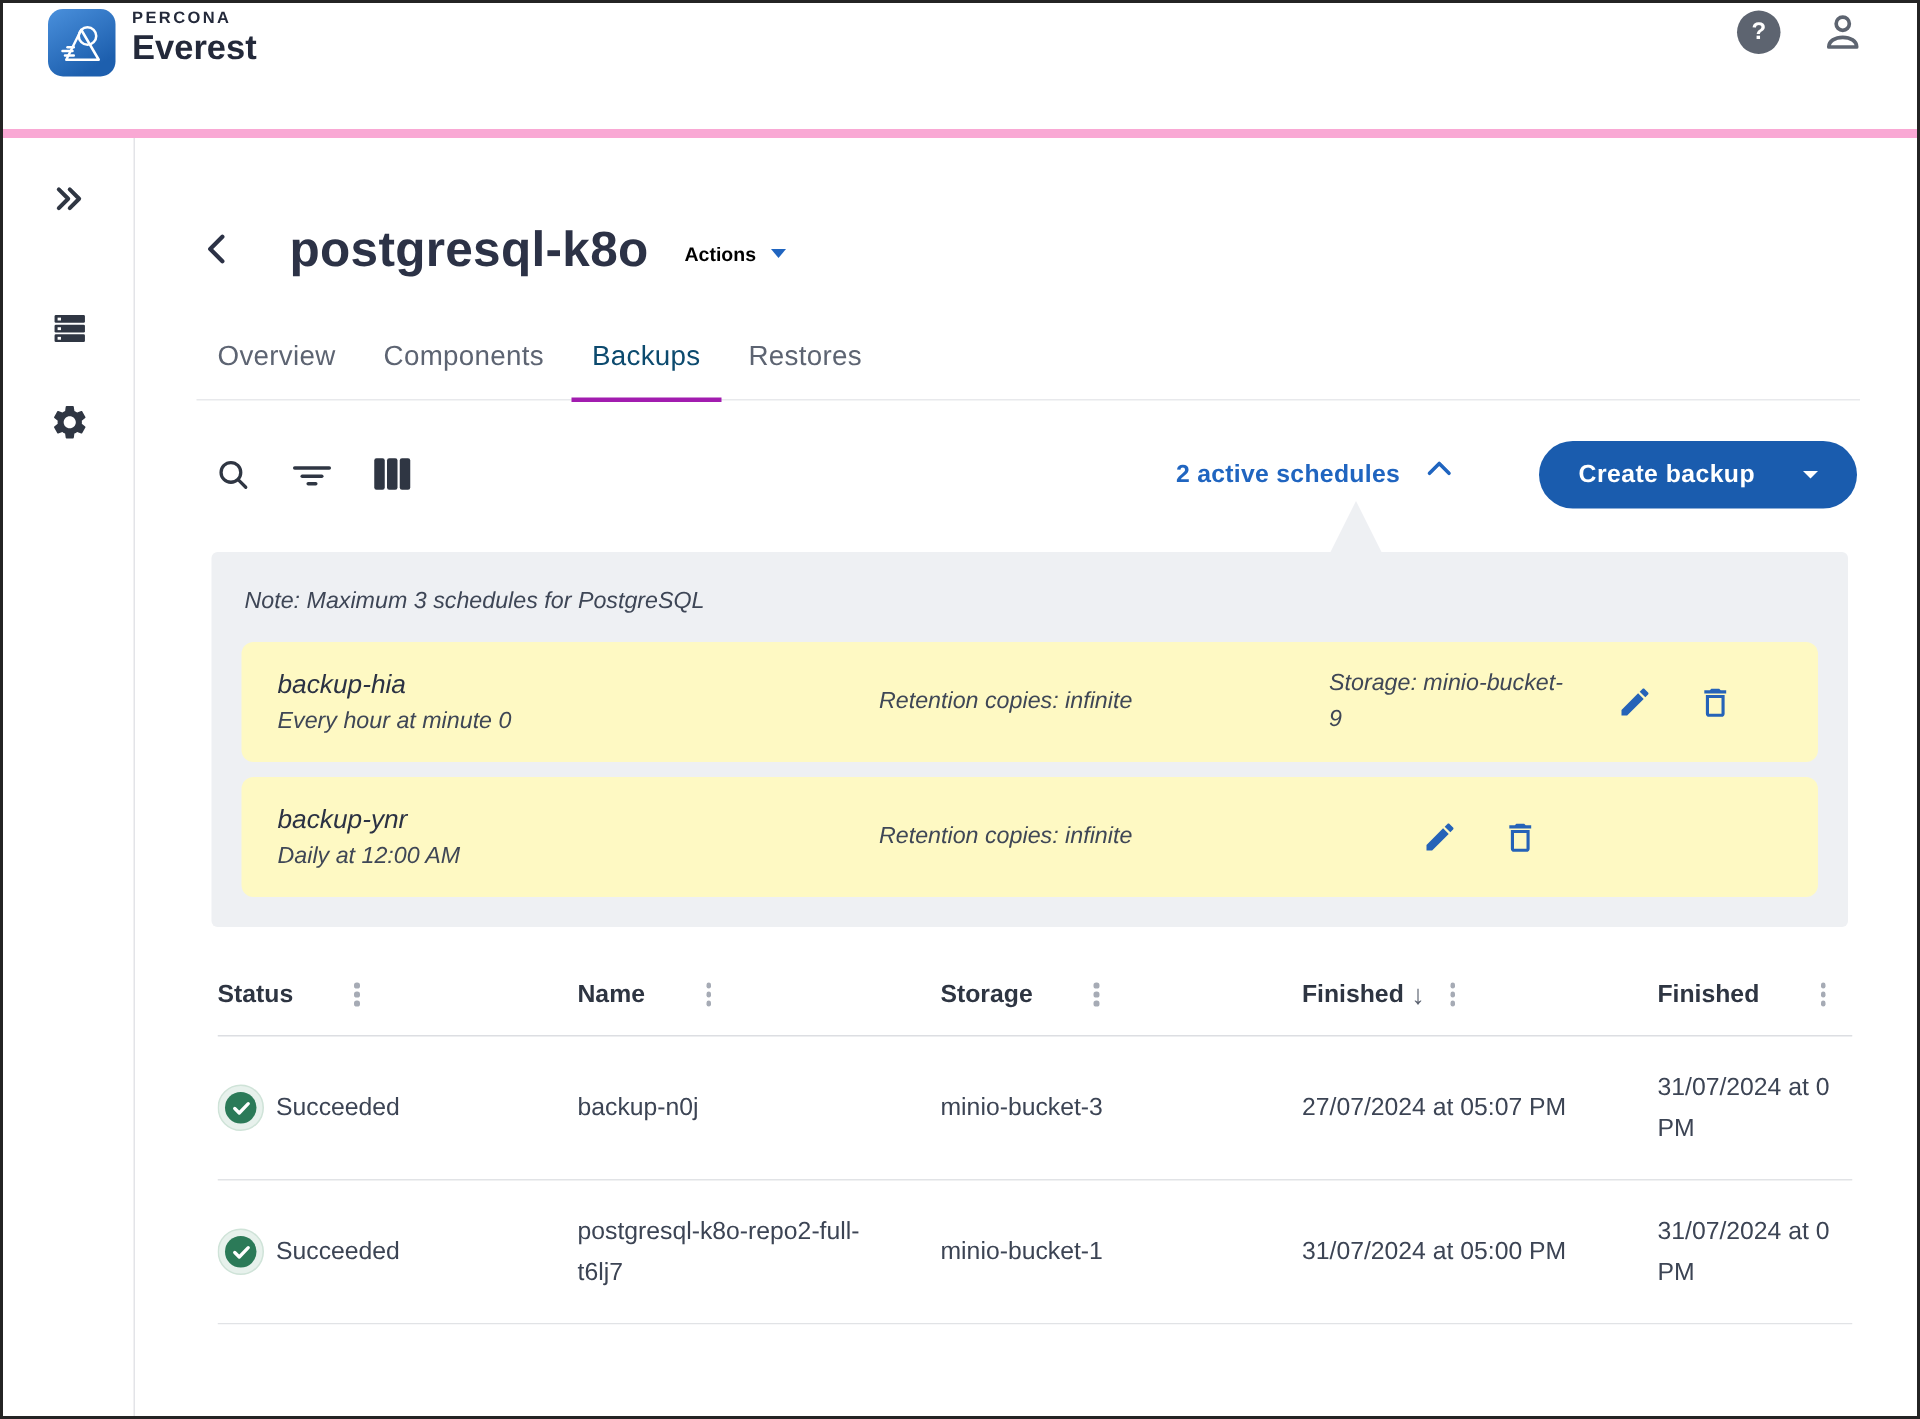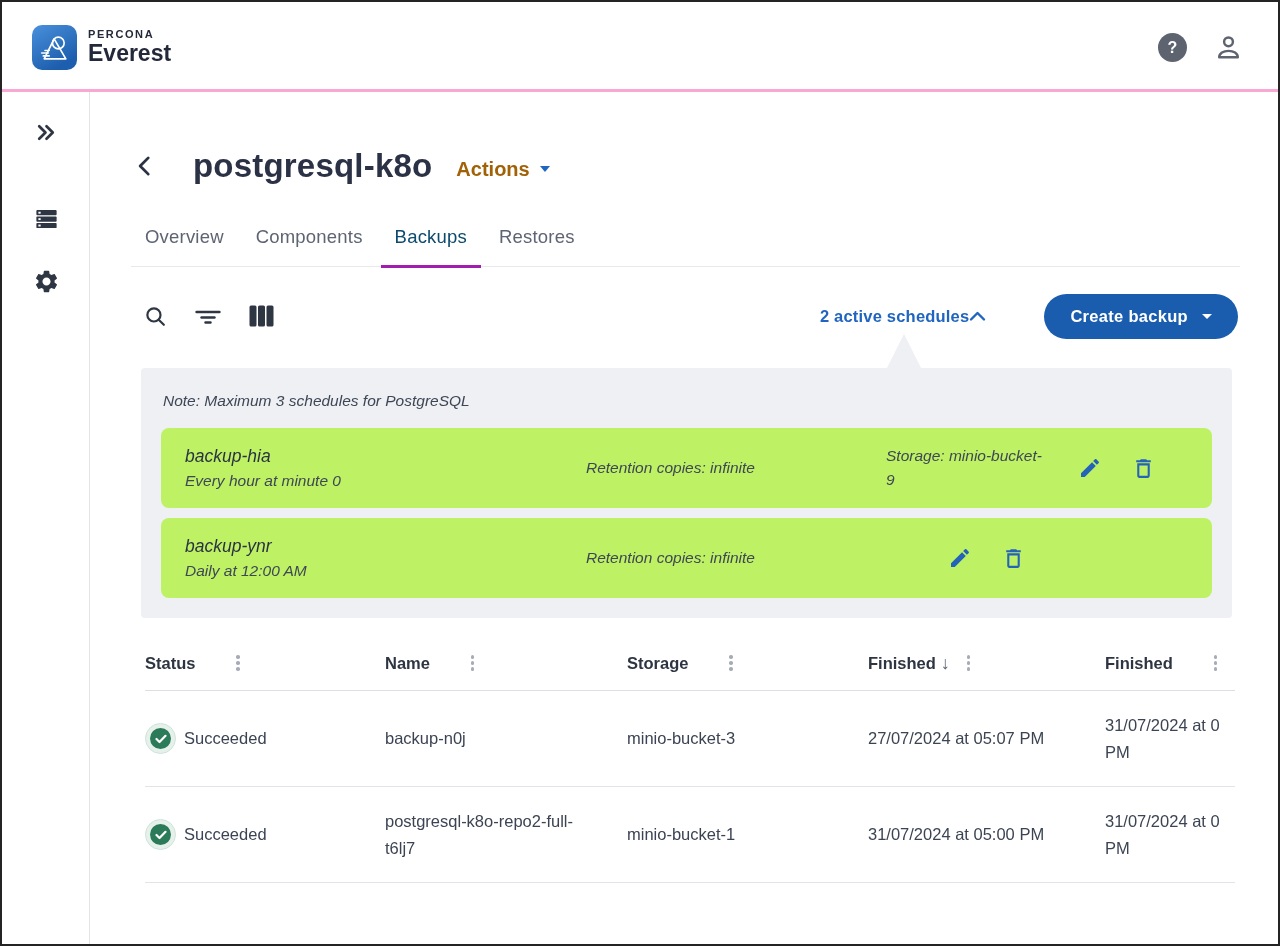--- a/index.html
+++ b/index.html
@@ -9,22 +9,22 @@
     background:#ffffff;
     border:2px solid #242424;
     overflow:hidden;
     color:#3c4454;
   }
   .app { width:1276px; height:942px; display:flex; flex-direction:column; background:#fff; }
 
   
   .topbar {
     height:90px; flex:0 0 90px;
-    border-bottom:3px solid #f9a8d4;
-    display:flex; align-items:center;
+    border-bottom:6px solid #f9a8d4;
+    display:flex; align-items:flex-start;
     padding:4px 34px 0 30px;
   }
   .logo-badge {
     width:45px; height:45px; border-radius:10px;
     background:linear-gradient(150deg,#4a90dc 0%,#1d5fae 80%);
     display:flex; align-items:center; justify-content:center;
     flex:0 0 auto;
   }
   .brand-text { margin-left:11px; display:flex; flex-direction:column; }
   .brand-top { font-size:11px; font-weight:700; letter-spacing:1.6px; color:#23293a; }
@@ -47,57 +47,57 @@
   .side-icon.dbs { top:113px; }
   .side-icon.gear { top:176px; }
 
   .main { flex:1; position:relative; overflow:hidden; padding:0 38px 0 41px; }
 
   
   .title-row { margin-top:48px; display:flex; align-items:center; height:52px; }
   .back-btn { width:28px; height:28px; display:flex; align-items:center; justify-content:center; cursor:pointer; }
   .page-title { font-size:33px; font-weight:700; color:#2c3246; margin-left:34px; letter-spacing:0.2px; }
   .actions-link { margin-left:24px; display:flex; align-items:center; gap:10px; cursor:pointer; margin-top:6px; }
-  .actions-label { color:#a16207; font-size:20px; font-weight:700;text-align:center; }
+  .actions-label { color:#000000; font-size:13px; font-weight:700;text-align:center; }
   .caret-down-blue { width:0; height:0; border-left:5px solid transparent; border-right:5px solid transparent; border-top:6px solid #2065c0; }
 
   
   .tabs { margin-top:34px; display:flex; gap:4px; border-bottom:1px solid #e8e9ec; }
   .tab {
     padding:0 14px 17px 14px; font-size:18.5px; font-weight:500;
     color:#5d6472; cursor:pointer; letter-spacing:0.2px;
   }
   .tab.active { color:#0c4a6e; border-bottom:3px solid #a21caf; margin-bottom:-2px; }
 
   
   .toolbar { margin-top:27px; display:flex; align-items:center; height:44px; }
   .tool-icons { display:flex; align-items:center; gap:27px; padding-left:12px; }
   .tool-btn { cursor:pointer; display:flex; align-items:center; justify-content:center; }
-  .schedules-toggle { margin-left:auto; display:flex; align-items:center; cursor:pointer; }
+  .schedules-toggle { margin-left:auto; display:flex; align-items:flex-start; gap:18px; cursor:pointer; }
   .schedules-toggle-label { color:#2065c0; font-size:16.5px; font-weight:700; letter-spacing:0.2px; }
   .create-backup-btn {
     margin-left:58px; margin-right:2px; height:45px; border:none; cursor:pointer;
     background:#1a5cae; color:#fff; border-radius:23px;
     font-family:inherit; font-size:16.5px; font-weight:700; letter-spacing:0.3px;
-    padding:0 26px; display:flex; align-items:center; gap:14px;
+    padding:0 26px; display:flex; align-items:center; gap:32px;
   }
   .caret-down-white { width:0; height:0; border-left:5px solid transparent; border-right:5px solid transparent; border-top:5.5px solid #fff; }
 
   
   .schedules-wrap { position:relative; margin-top:30px; margin-left:10px; margin-right:8px;font-style:italic; }
   .panel-tail {
     position:absolute; top:-34px; left:746px;
     width:0; height:0;
     border-left:17px solid transparent; border-right:17px solid transparent;
     border-bottom:34px solid #eef0f3;
   }
   .schedules-panel { background:#eef0f3; border-radius:4px; padding:20px 20px 20px 20px; }
   .schedules-note { font-size:15.5px; color:#3e4656; padding-left:2px; margin-top:2px; margin-bottom:16px; line-height:22px; }
   .schedule-card {
-    background:#bef264; border-radius:8px; height:80px; margin-bottom:10px;
+    background:#fef9c3; border-radius:8px; height:80px; margin-bottom:10px;
     display:grid; grid-template-columns:401px 300px 172px 1fr;
     align-items:center; padding:0 24px;
   }
   .schedule-card:last-child { margin-bottom:0; }
   .sched-name { font-size:17.5px; color:#2b3243; line-height:24px; }
   .sched-cadence { font-size:15.5px; color:#3f4756; line-height:22px; margin-top:2px; }
   .sched-retention, .sched-storage { font-size:15.5px; color:#3f4756; line-height:24px; }
   .sched-storage { max-width:160px; }
   .sched-actions { display:flex; justify-content:flex-end; align-items:center; gap:29px; padding-right:32px; }
   .icon-btn { cursor:pointer; display:flex; align-items:center; justify-content:center; }

